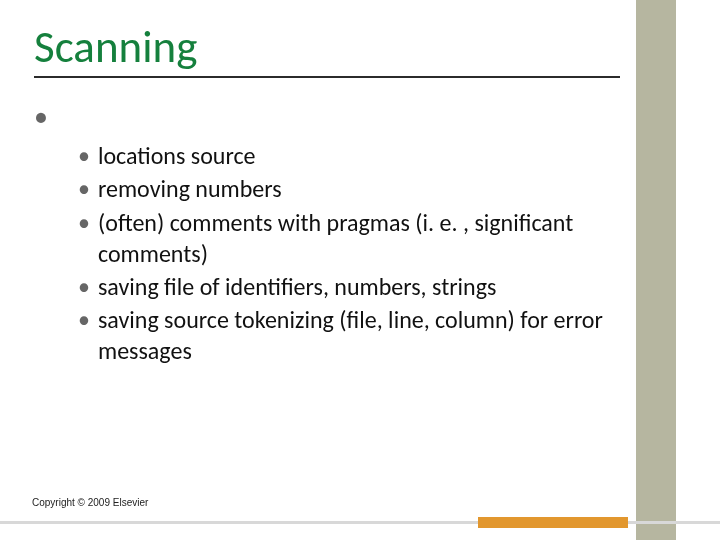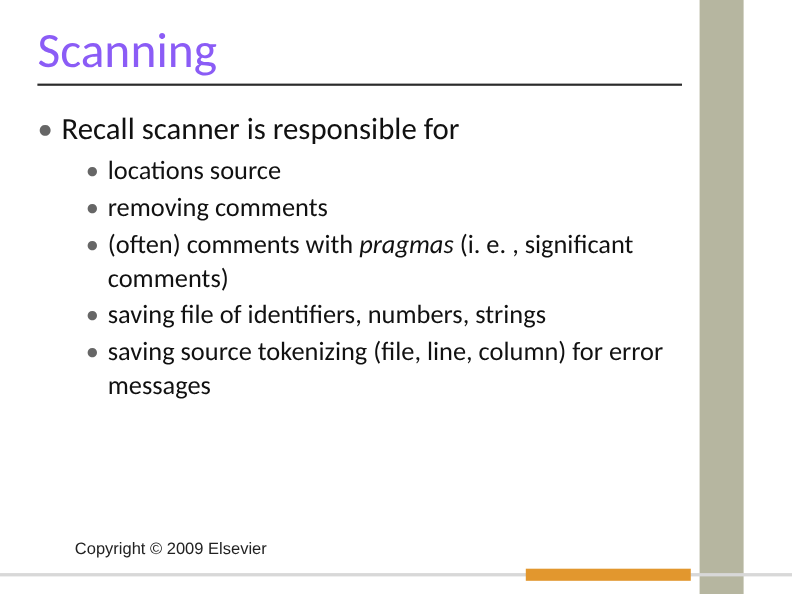--- a/index.html
+++ b/index.html
@@ -43,21 +43,21 @@
     height: 11px;
     background: #e2972e;
   }
   .title {
     position: absolute;
     top: 22px;
     left: 34px;
     right: 100px;
     font-size: 45px;
     font-weight: 400;
-    color: #8b5cf6;
+    color: #15803d;
     border-bottom: 2px solid #2b2b2b;
     padding-bottom: 4px;
     line-height: 1.1;
   }
   .content {
     position: absolute;
     top: 100px;
     left: 34px;
     right: 110px;
     color: #111;
@@ -81,54 +81,52 @@
     line-height: 1.3;
     display: flex;
     margin-bottom: 2px;
   }
   .lvl2 .bullet {
     color: #666;
     margin-right: 8px;
     flex: 0 0 auto;
   }
   .lvl2 .text { flex: 1 1 auto; }
-  .italic { font-style: italic; }
+  .italic { }
   .copyright {
     position: absolute;
     left: 32px;
     bottom: 32px;
-    font-size: 15px;
+    font-size: 10px;
     font-family: Arial, sans-serif;
     color: #222;
-    margin-left: 36px;
   }
 </style>
 </head>
 <body>
 
 <div class="slide">
   <div class="side-stripe"></div>
   <div class="bottom-line"></div>
   <div class="bottom-accent"></div>
 
   <div class="title">Scanning</div>
 
   <div class="content">
     <div class="lvl1">
       <span class="bullet">•</span>
-      <span>Recall scanner is responsible for</span>
     </div>
     <div class="lvl2-group">
       <div class="lvl2">
         <span class="bullet">•</span>
         <span class="text">locations source</span>
       </div>
       <div class="lvl2">
         <span class="bullet">•</span>
-        <span class="text">removing comments</span>
+        <span class="text">removing numbers</span>
       </div>
       <div class="lvl2">
         <span class="bullet">•</span>
         <span class="text"><span>(often) comments with </span><span class="italic">pragmas</span><span> (i. e. , significant comments)</span></span>
       </div>
       <div class="lvl2">
         <span class="bullet">•</span>
         <span class="text">saving file of identifiers, numbers, strings</span>
       </div>
       <div class="lvl2">

